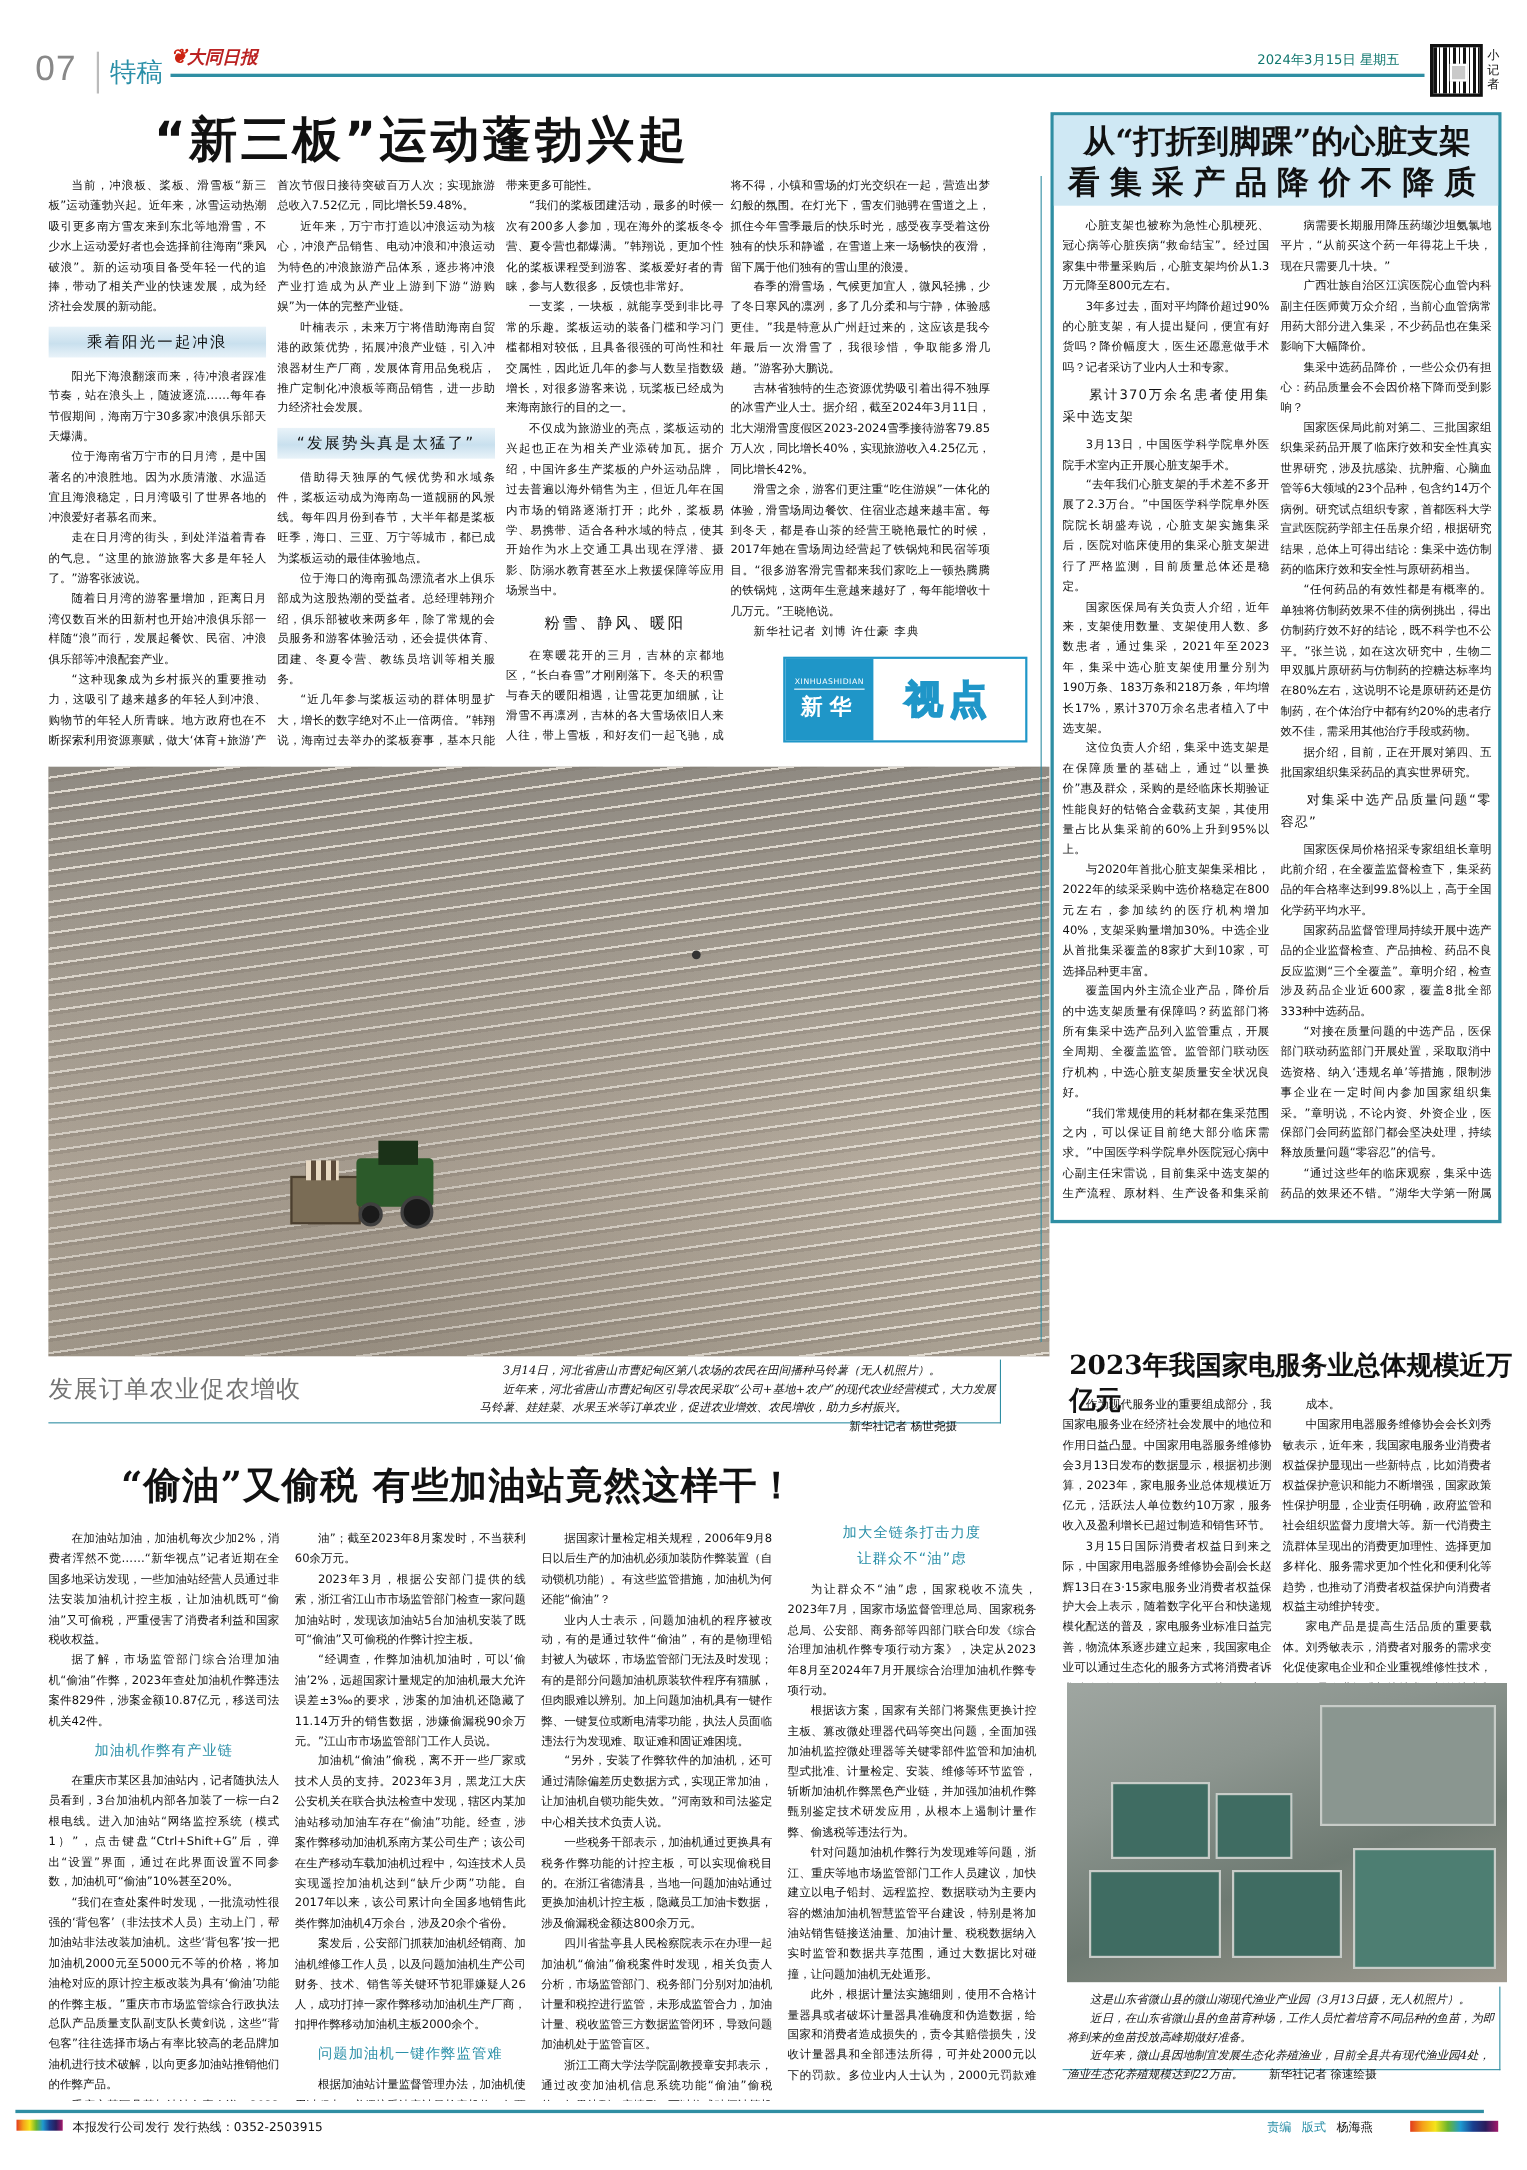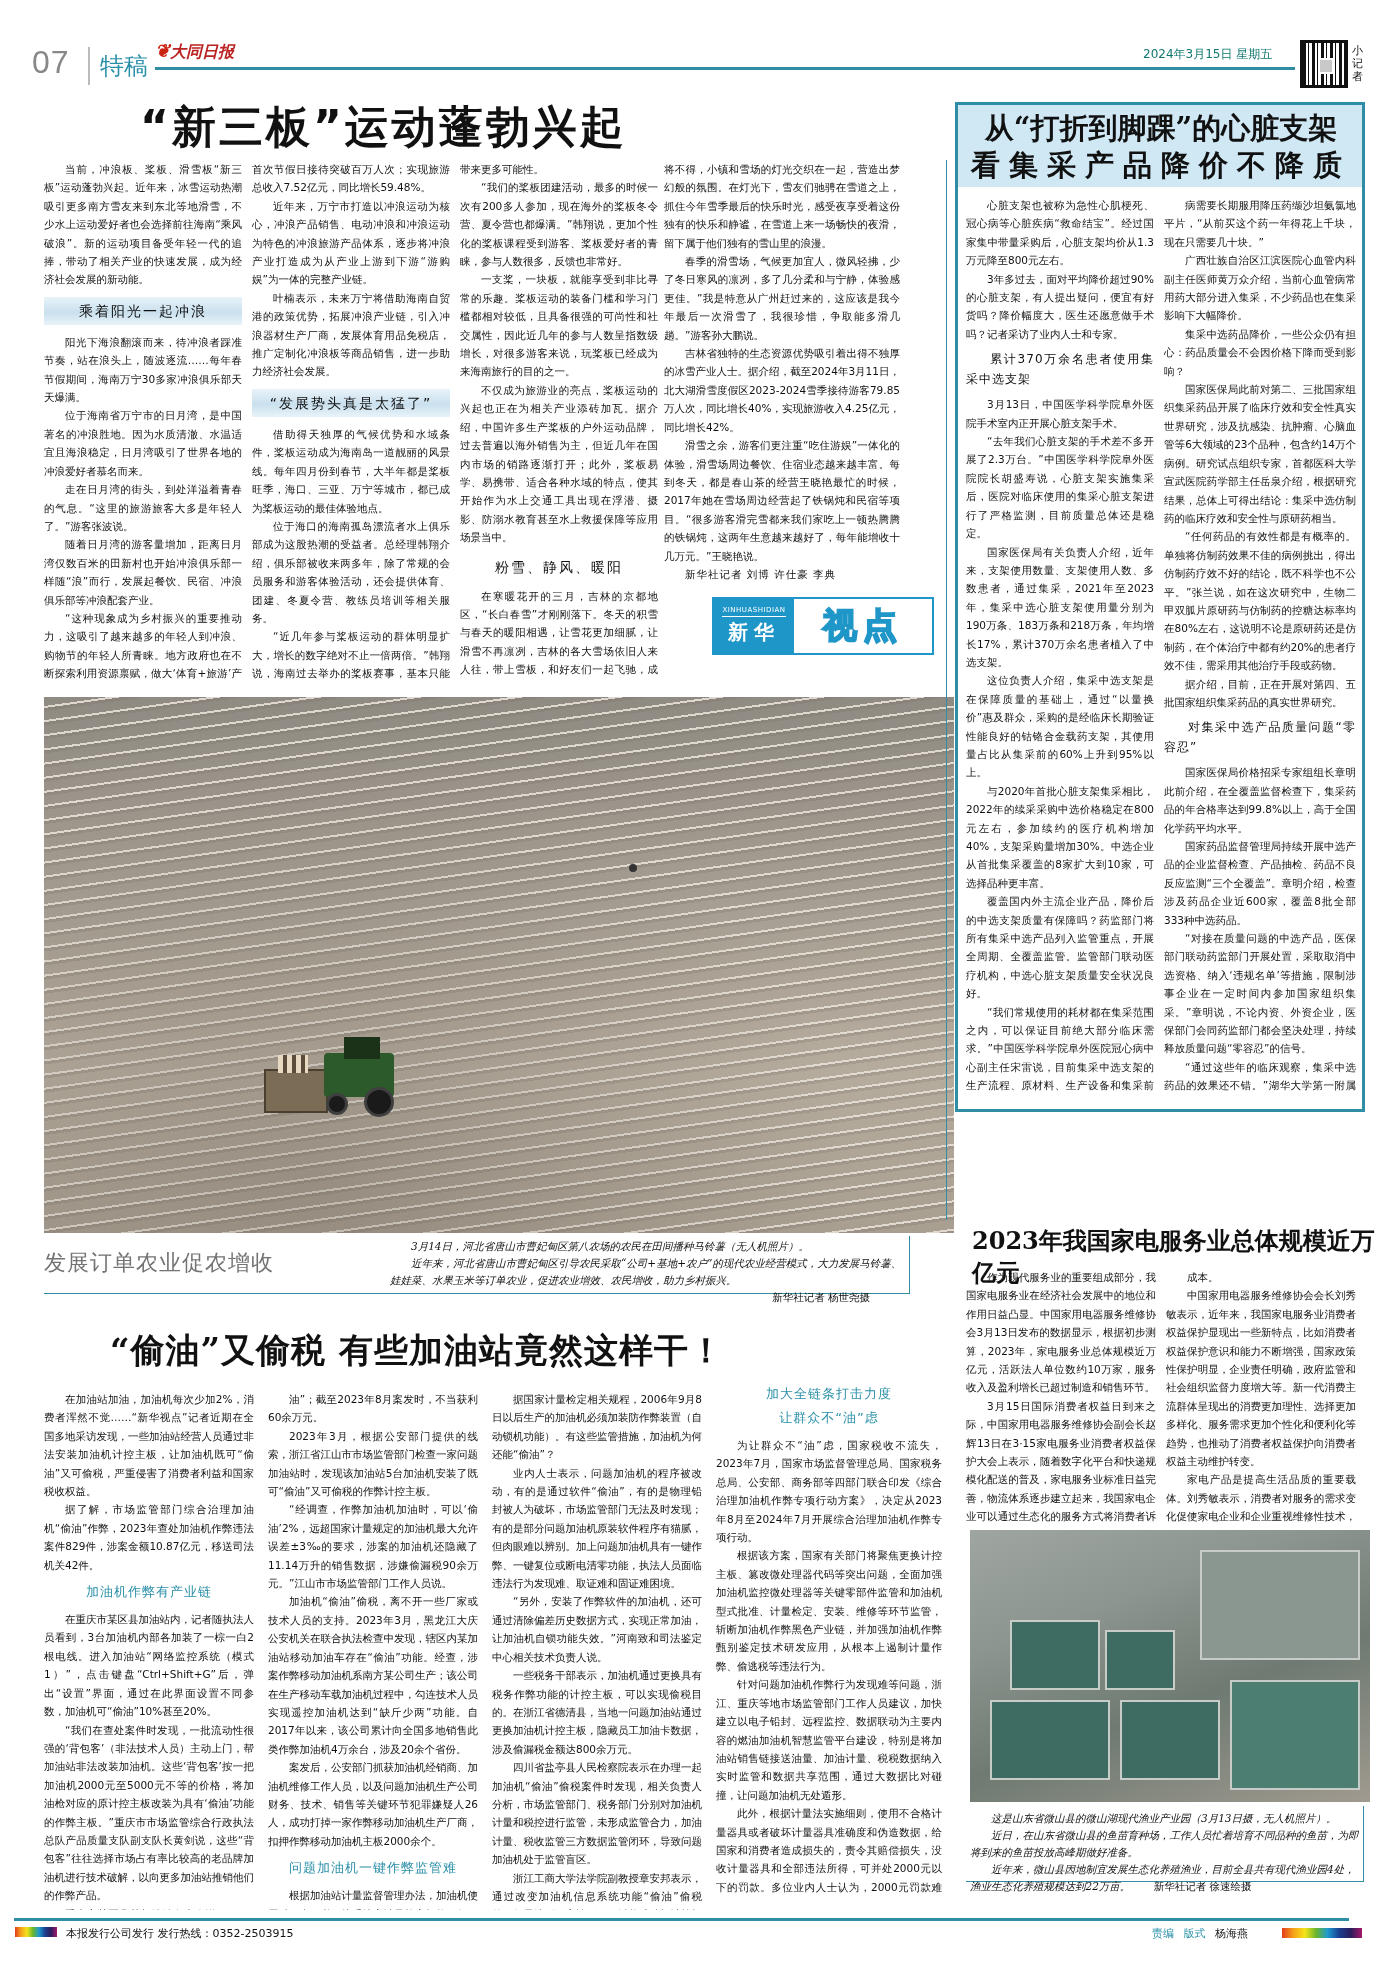--- a/index.html
+++ b/index.html
@@ -33,21 +33,21 @@
   .col { font-size: 10.5px; line-height: 18.4px; color: #111; text-align: justify; overflow: hidden; }
   .col p { text-indent: 2em; }
   .subhead-bar { height: 28px; background: linear-gradient(#e9f3f9, #c9e0ee 55%, #e9f3f9); text-align: center; font-size: 14px; line-height: 28px; color: #111; letter-spacing: 2px; margin: 8px 0; }
   .subhead-plain { text-align: center; font-size: 14px; line-height: 28px; color: #111; letter-spacing: 2px; margin: 6px 0; }
   .subhead-blue { text-align: center; font-size: 13px; line-height: 24px; color: #2a8fa8; letter-spacing: 1px; margin: 6px 0; }
   .subhead-right { font-size: 12px; line-height: 20px; color: #111; letter-spacing: 1px; margin: 6px 0; text-indent: 2em; }
   .byline { text-indent: 2em; letter-spacing: 1px; }
   .vrule { width: 1px; background: #2f8ea3; }
 
   
-  .xh-badge { left: 712px; top: 597px; width: 222px; height: 58px; border: 2px solid #1f96c8; display: flex; }
+  .xh-badge { left: 712px; top: 597px; width: 222px; height: 78px; border: 2px solid #1f96c8; display: flex; }
   .xh-left { width: 80px; background: #1f96c8; color: #fff; display: flex; flex-direction: column; align-items: center; justify-content: center; }
   .xh-pinyin { font-size: 7px; letter-spacing: 0.5px; border-bottom: 1px solid #fff; padding-bottom: 2px; margin-bottom: 2px; }
   .xh-name { font-size: 20px; font-weight: bold; letter-spacing: 6px; }
   .xh-right { flex: 1; display: flex; align-items: center; justify-content: center; font-size: 34px; font-family: "DejaVu Serif", serif; font-weight: bold; color: #fff; -webkit-text-stroke: 2px #1f96c8; letter-spacing: 6px; }
 
   
   .farm-photo { left: 44px; top: 697px; width: 910px; height: 536px; overflow: hidden;
     background:
       repeating-linear-gradient(172deg, rgba(255,255,255,0.0) 0 9px, rgba(230,224,214,0.9) 9px 11px, rgba(120,110,100,0.25) 11px 14px),
       linear-gradient(180deg, #8f8a82 0%, #a79f93 40%, #b6ac9e 70%, #a89f91 100%); }
@@ -58,21 +58,21 @@
   .tractor .wheel { position: absolute; width: 30px; height: 30px; border-radius: 50%; background: #1a1a1a; border: 3px solid #3f3f3f; }
   .tractor .w1 { left: 100px; top: 40px; } .tractor .w2 { left: 62px; top: 46px; width: 22px; height: 22px; }
   .tractor .planter { position: absolute; left: 0; top: 22px; width: 64px; height: 44px; background: #7a6c55; border: 2px solid #4b3f2f; }
   .tractor .people { position: absolute; left: 14px; top: 8px; width: 30px; height: 18px; background: repeating-linear-gradient(90deg, #e8d9c3 0 5px, #5c4a3a 5px 9px); }
   .tiny-person { position: absolute; left: 585px; top: 167px; width: 8px; height: 8px; background: #333; border-radius: 50%; }
 
   
   .caption-box { left: 44px; top: 1236px; width: 866px; height: 58px; border: 1px solid #2f8ea3; border-top: none; border-left: none; }
   .caption-title { left: 44px; top: 1248px; font-size: 22px; color: #737373; font-family: "DejaVu Serif", serif; letter-spacing: 1px; }
   .caption-text { left: 170px; top: 1238px; width: 730px; font-size: 10.5px; line-height: 17px; font-style: italic; font-family: "DejaVu Serif", serif; }
-  .caption-text p { text-indent: 2em; }
+  .caption-text p { text-indent: 2em; margin-left: 46px; }
   .caption-credit { font-style: normal; font-family: "DejaVu Sans", sans-serif; float: right; padding-right: 40px; }
 
   .headline-3 { left: 110px; top: 1328px; font-size: 34px; font-weight: bold; font-family: "DejaVu Serif", serif; letter-spacing: 1px; }
 
   .headline-2 { left: 972px; top: 1225px; font-size: 24px; font-weight: bold; font-family: "DejaVu Serif", serif; }
 
   
   .fish-photo { left: 970px; top: 1530px; width: 400px; height: 272px; overflow: hidden;
     background: linear-gradient(160deg, #9fa6a1 0%, #8c958f 30%, #6e7a72 60%, #a09a8f 100%); }
   .pond { position: absolute; background: #3f6c62; border: 2px solid #c8ccc8; }

